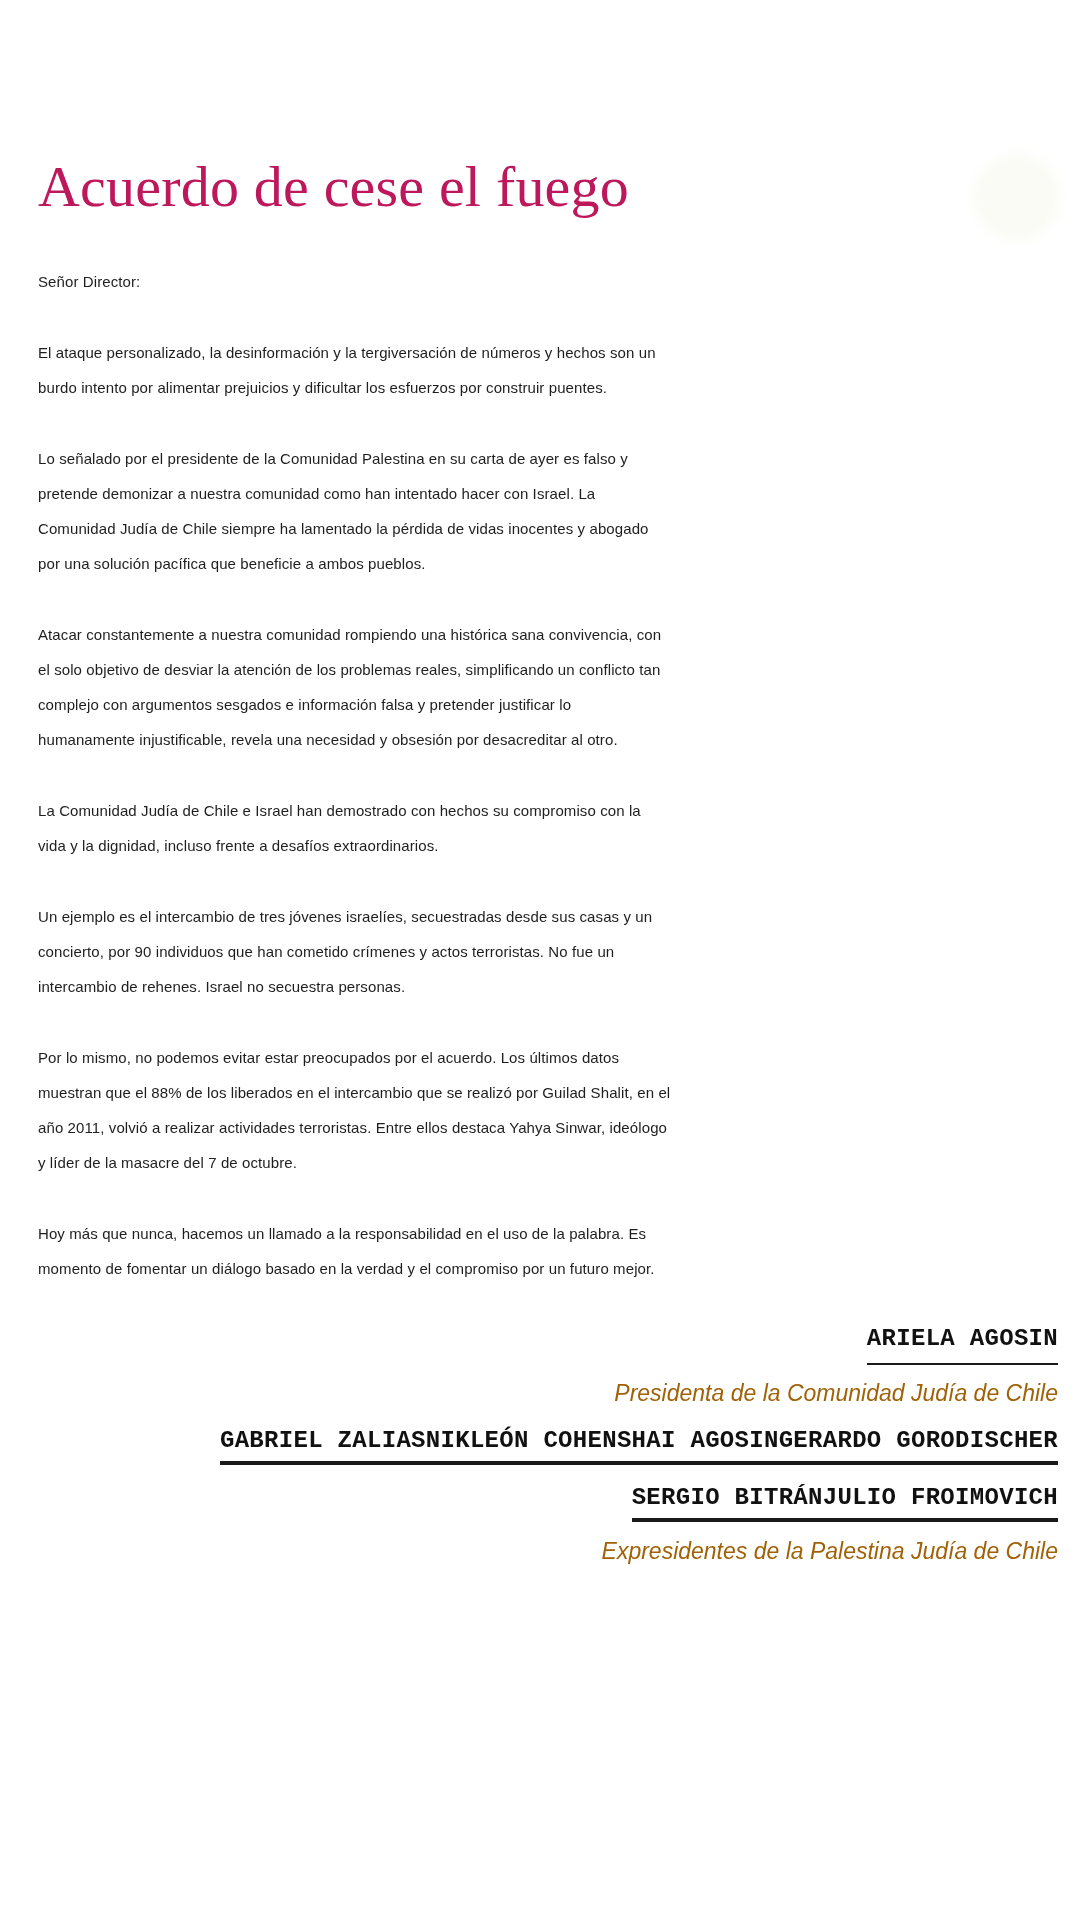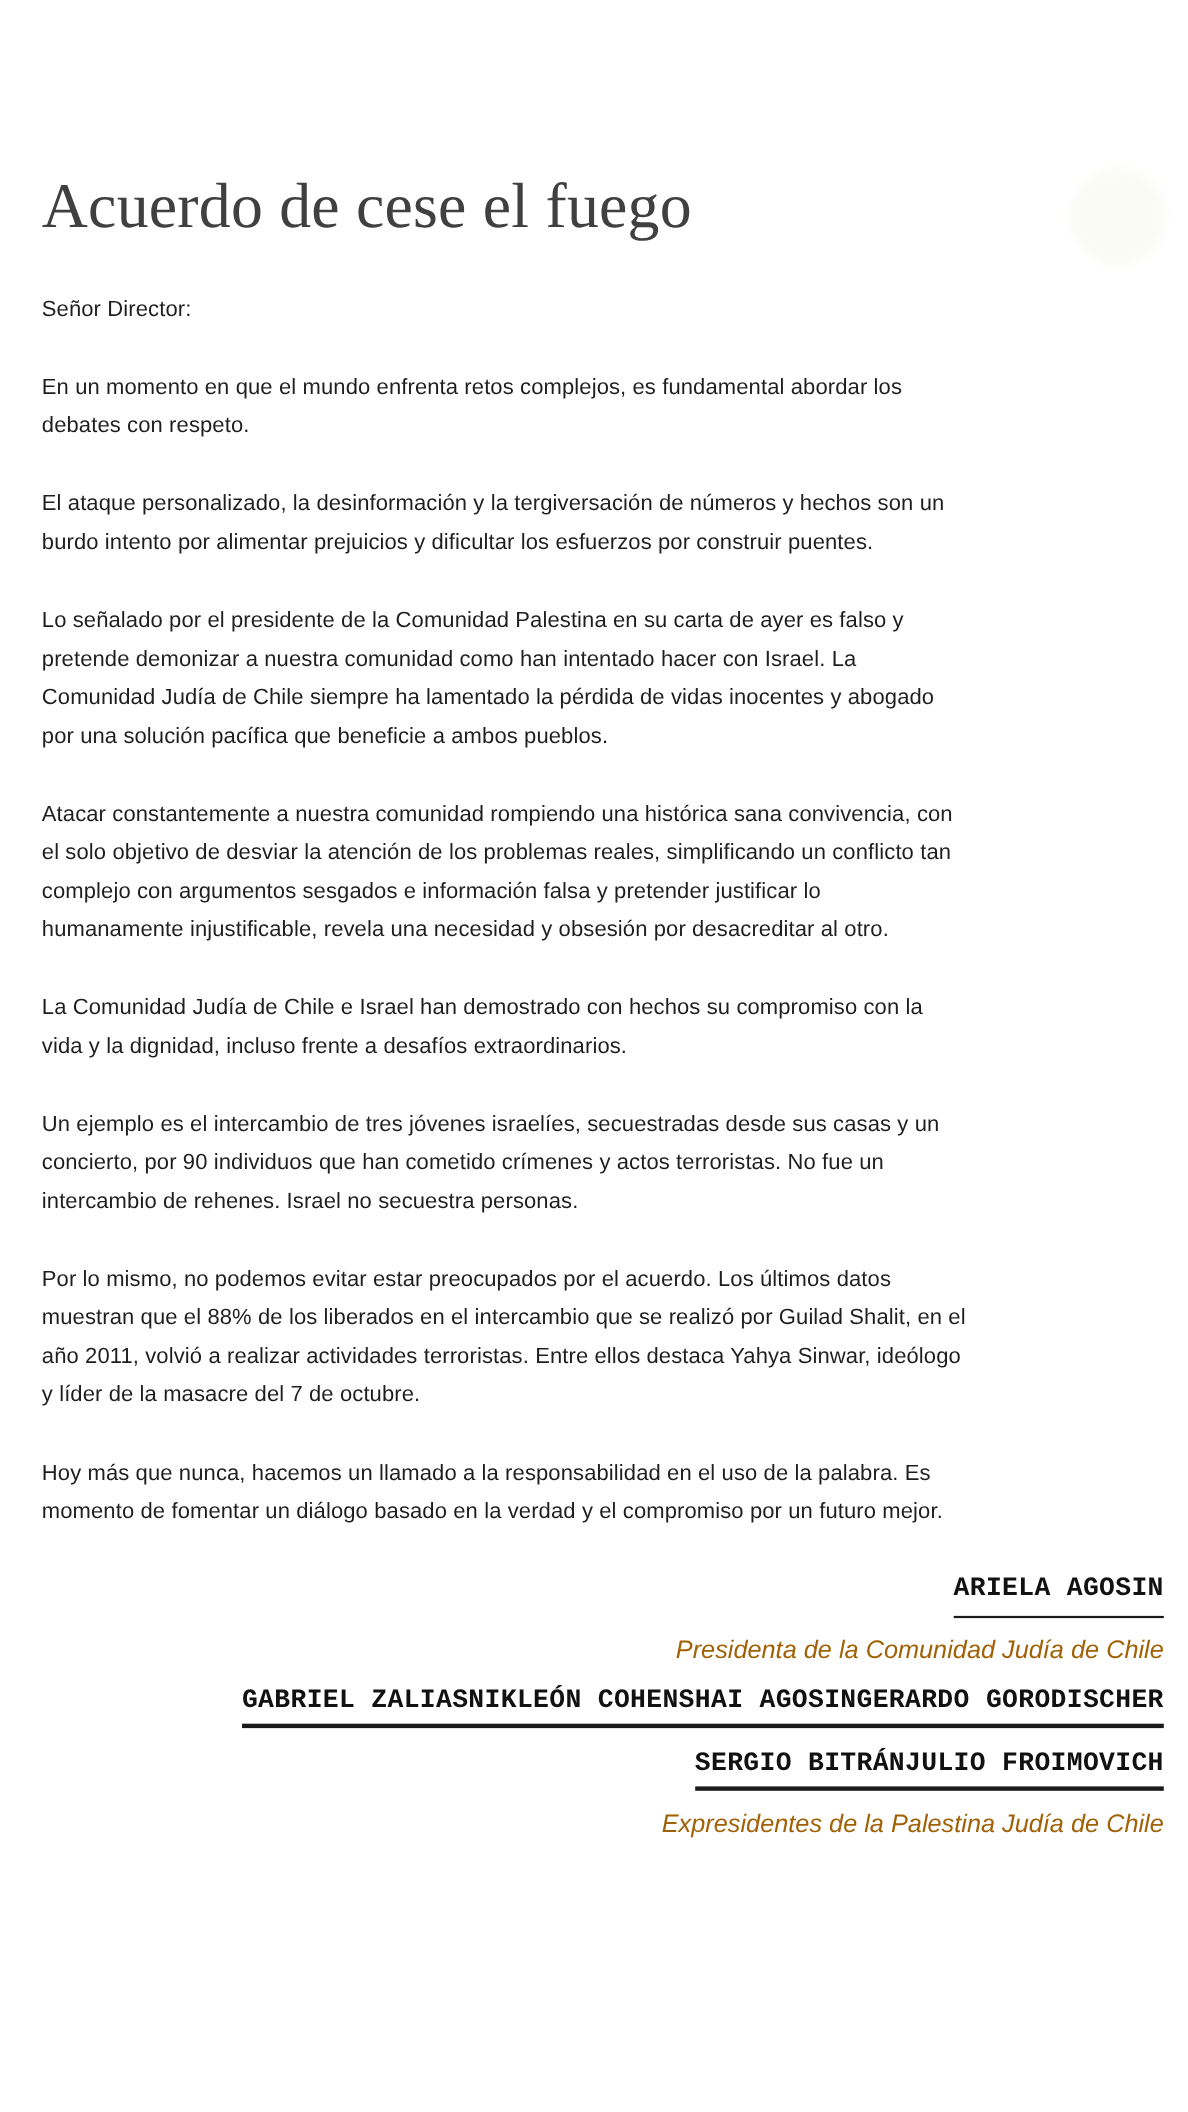--- a/index.html
+++ b/index.html
@@ -29,32 +29,32 @@
   .headline {
     position: absolute;
     left: 38px;
     top: 158px;
     margin: 0;
     font-family: "Liberation Serif", serif;
     font-weight: 400;
     font-size: 58px;
     line-height: 1;
     letter-spacing: 0.2px;
-    color: #404040;
+    color: #be185d;
     white-space: pre;
   }
   .letter-body {
     position: absolute;
     left: 38px;
     top: 264px;
     width: 1020px;
   }
   .letter-body p {
     margin: 0 0 36px 0;
-    font-size: 20px;
+    font-size: 15px;
     line-height: 35px;
     letter-spacing: 0.1px;
     white-space: pre;
     color: #1e1e1e;
   }
   .signature-block {
     margin-top: 38px;
     text-align: right;
   }
   .sig-line {
@@ -95,22 +95,20 @@
 <div class="page">
 
   <div class="watermark-blob"></div>
 
   <h1 class="headline">Acuerdo de cese el fuego</h1>
 
   <div class="letter-body">
 
     <p>Señor Director:</p>
 
-    <p>En un momento en que el mundo enfrenta retos complejos, es fundamental abordar los
-debates con respeto.</p>
     <p>El ataque personalizado, la desinformación y la tergiversación de números y hechos son un
 burdo intento por alimentar prejuicios y dificultar los esfuerzos por construir puentes.</p>
     <p>Lo señalado por el presidente de la Comunidad Palestina en su carta de ayer es falso y
 pretende demonizar a nuestra comunidad como han intentado hacer con Israel. La
 Comunidad Judía de Chile siempre ha lamentado la pérdida de vidas inocentes y abogado
 por una solución pacífica que beneficie a ambos pueblos.</p>
     <p>Atacar constantemente a nuestra comunidad rompiendo una histórica sana convivencia, con
 el solo objetivo de desviar la atención de los problemas reales, simplificando un conflicto tan
 complejo con argumentos sesgados e información falsa y pretender justificar lo
 humanamente injustificable, revela una necesidad y obsesión por desacreditar al otro.</p>

